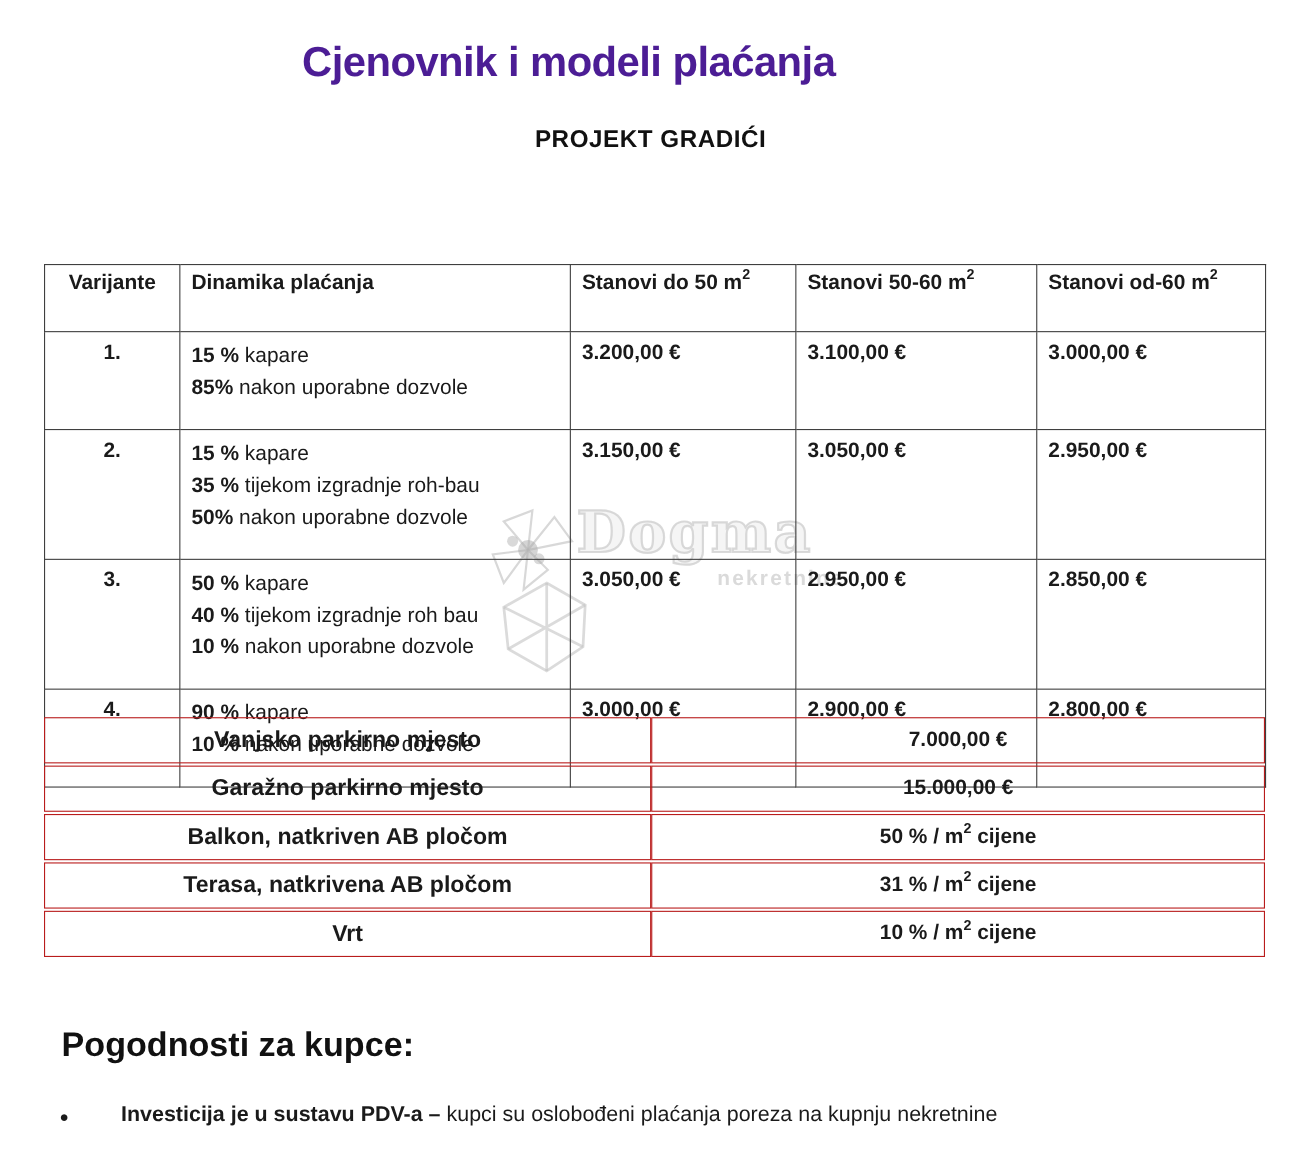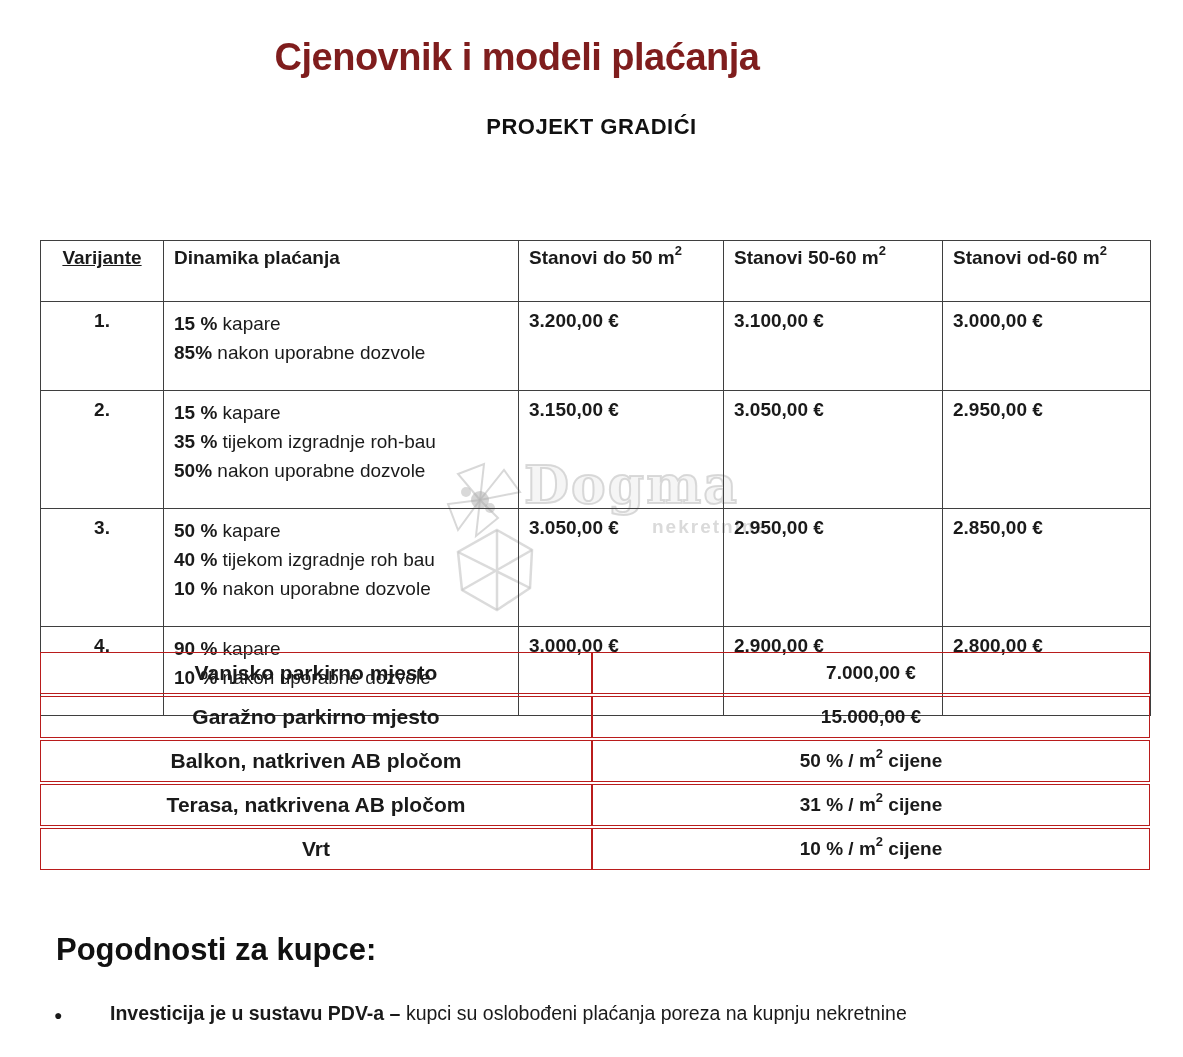--- a/index.html
+++ b/index.html
@@ -8,21 +8,21 @@
     width:1183px;height:1057px;
     background:#ffffff;
     color:#1a1a1a;
     font-family:"Liberation Sans", sans-serif;
     overflow:hidden;
   }
   
   .doc-title{
     position:absolute;top:36px;left:0;width:1034px;
     text-align:center;font-size:38px;font-weight:bold;
-    letter-spacing:-0.5px;margin:0;color:#7f1d1d;
+    letter-spacing:-0.5px;margin:0;color:#4c1d95;
   }
   .doc-subtitle{
     position:absolute;top:114px;left:0;width:1183px;
     text-align:center;font-size:22px;font-weight:bold;
     letter-spacing:0.5px;margin:0;color:#111;
   }
   
   .t1{
     position:absolute;top:240px;left:40px;width:1110px;
     border-collapse:collapse;table-layout:fixed;
@@ -31,21 +31,21 @@
   .t1 th,.t1 td{
     border:1px solid #3f3f3f;
     vertical-align:top;
     padding:6px 10px;
     background:transparent;
   }
   .t1 th{
     height:48px;
     font-size:19px;font-weight:bold;text-align:left;
   }
-  .t1 th.c-variant{text-align:center;padding-left:4px;padding-right:4px;text-decoration:underline;}
+  .t1 th.c-variant{text-align:center;padding-left:4px;padding-right:4px;}
   .t1 sup{font-size:13px;line-height:0;position:relative;top:-2px;}
   .t1 td.variant{
     text-align:center;font-weight:bold;padding-top:8px;
   }
   .t1 td.dynamics{line-height:29px;padding-top:7px;padding-bottom:7px;}
   .t1 td.dynamics .ln{display:block;white-space:nowrap;}
   .t1 td.price{font-weight:bold;padding-top:8px;}
   .t1 tr.r2l td{height:74px;}   
   .t1 tr.r3l td{height:103px;}  
   

